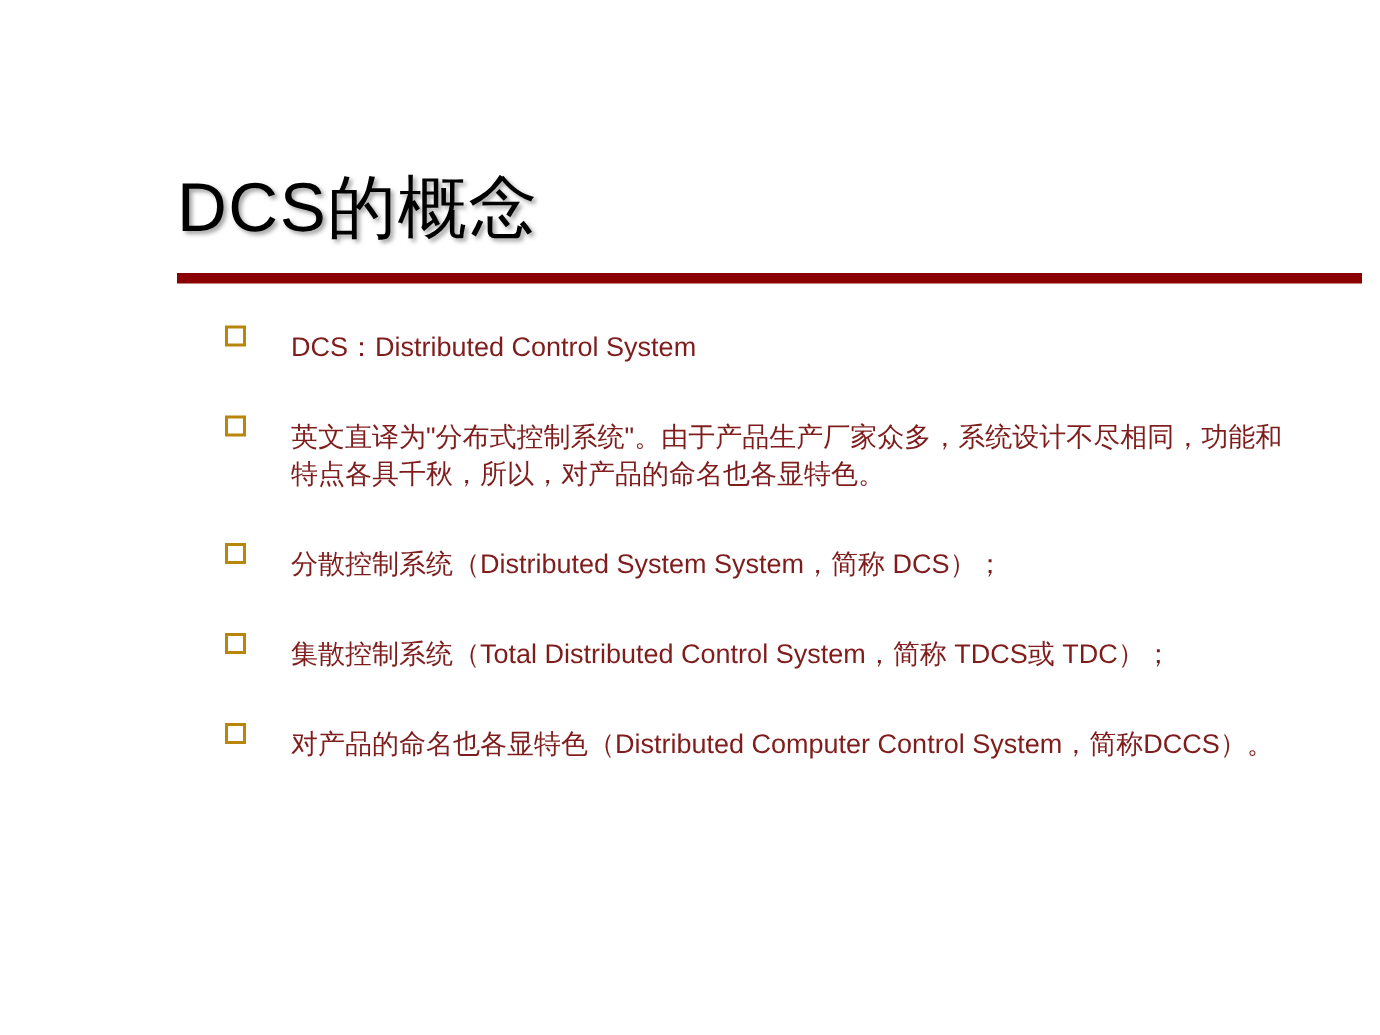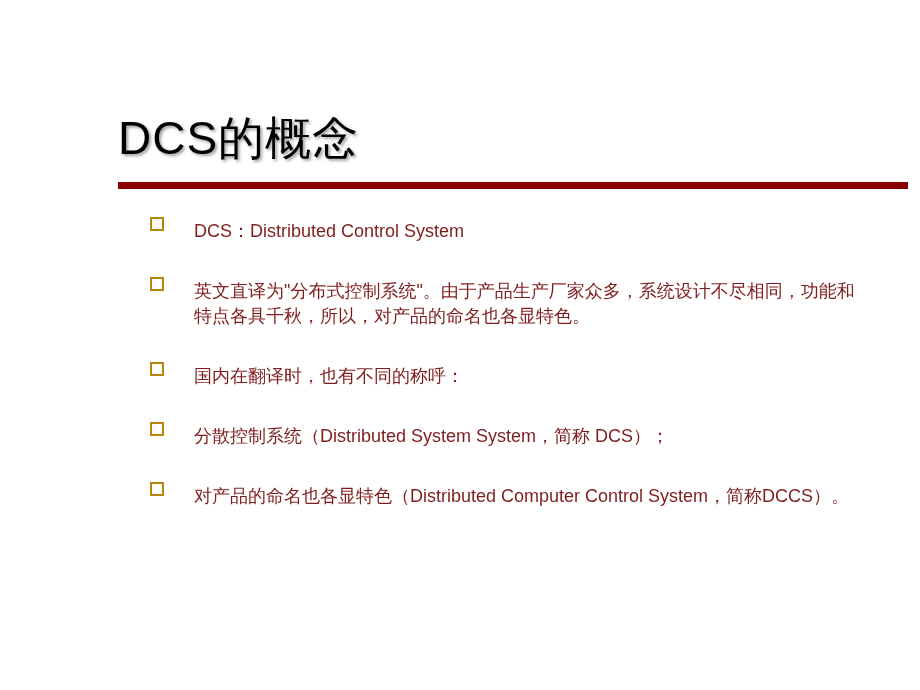--- a/index.html
+++ b/index.html
@@ -66,24 +66,24 @@
     <div class="bullet-item">
       <div class="bullet-marker"></div>
       <div class="bullet-text">DCS：Distributed Control System</div>
     </div>
     <div class="bullet-item">
       <div class="bullet-marker"></div>
       <div class="bullet-text">英文直译为"分布式控制系统"。由于产品生产厂家众多，系统设计不尽相同，功能和特点各具千秋，所以，对产品的命名也各显特色。</div>
     </div>
     <div class="bullet-item">
       <div class="bullet-marker"></div>
-      <div class="bullet-text">国内在翻译时，也有不同的称呼：</div>
+      <div class="bullet-text">分散控制系统（Distributed System System，简称 DCS）；</div>
     </div>
     <div class="bullet-item">
       <div class="bullet-marker"></div>
-      <div class="bullet-text">分散控制系统（Distributed System System，简称 DCS）；</div>
+      <div class="bullet-text">集散控制系统（Total Distributed Control System，简称 TDCS或 TDC）；</div>
     </div>
     <div class="bullet-item">
       <div class="bullet-marker"></div>
       <div class="bullet-text">对产品的命名也各显特色（Distributed Computer Control System，简称DCCS）。</div>
     </div>
   </div>
 </div>
 
 </body></html>

